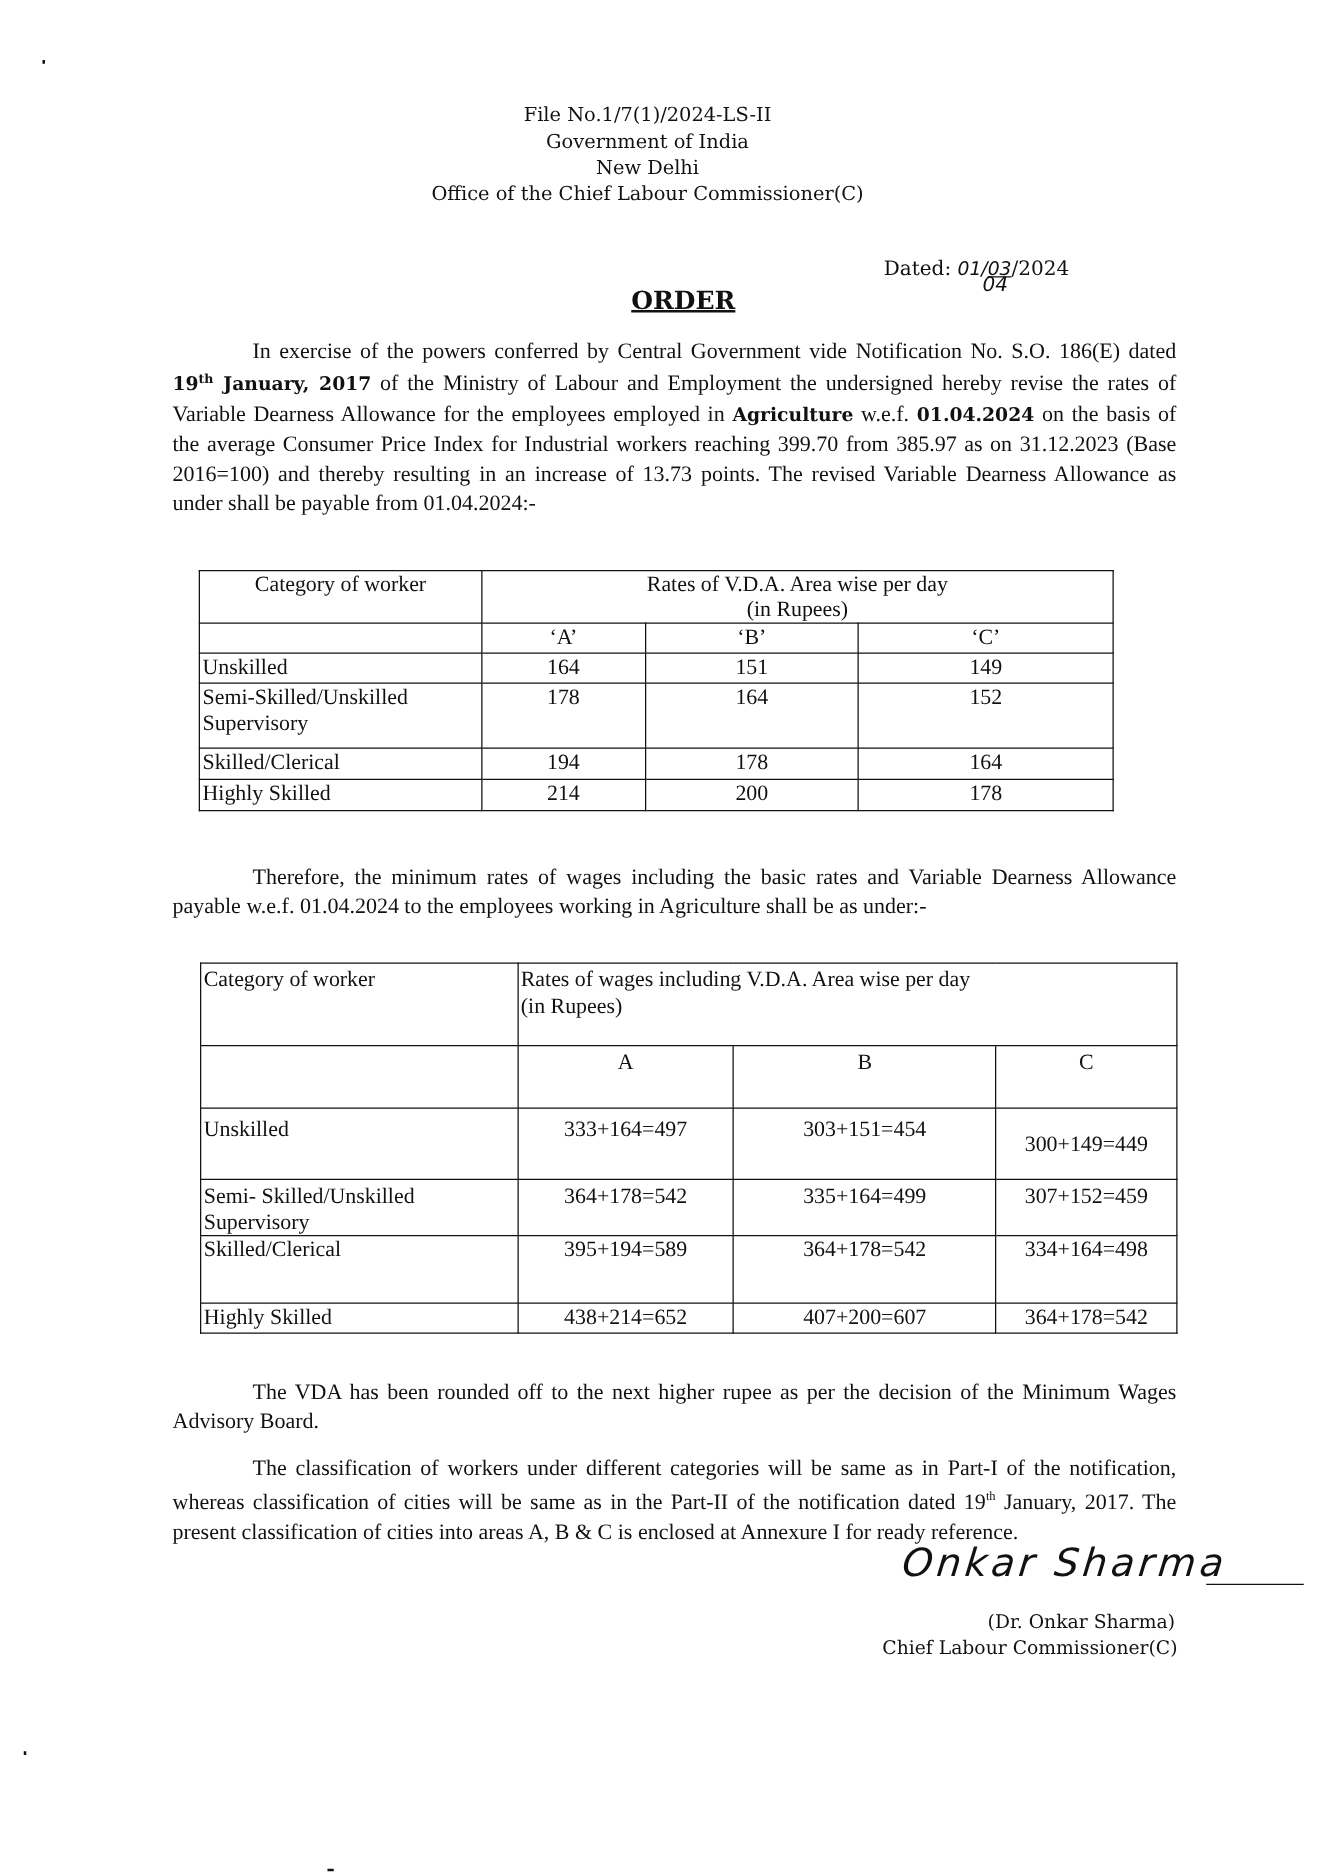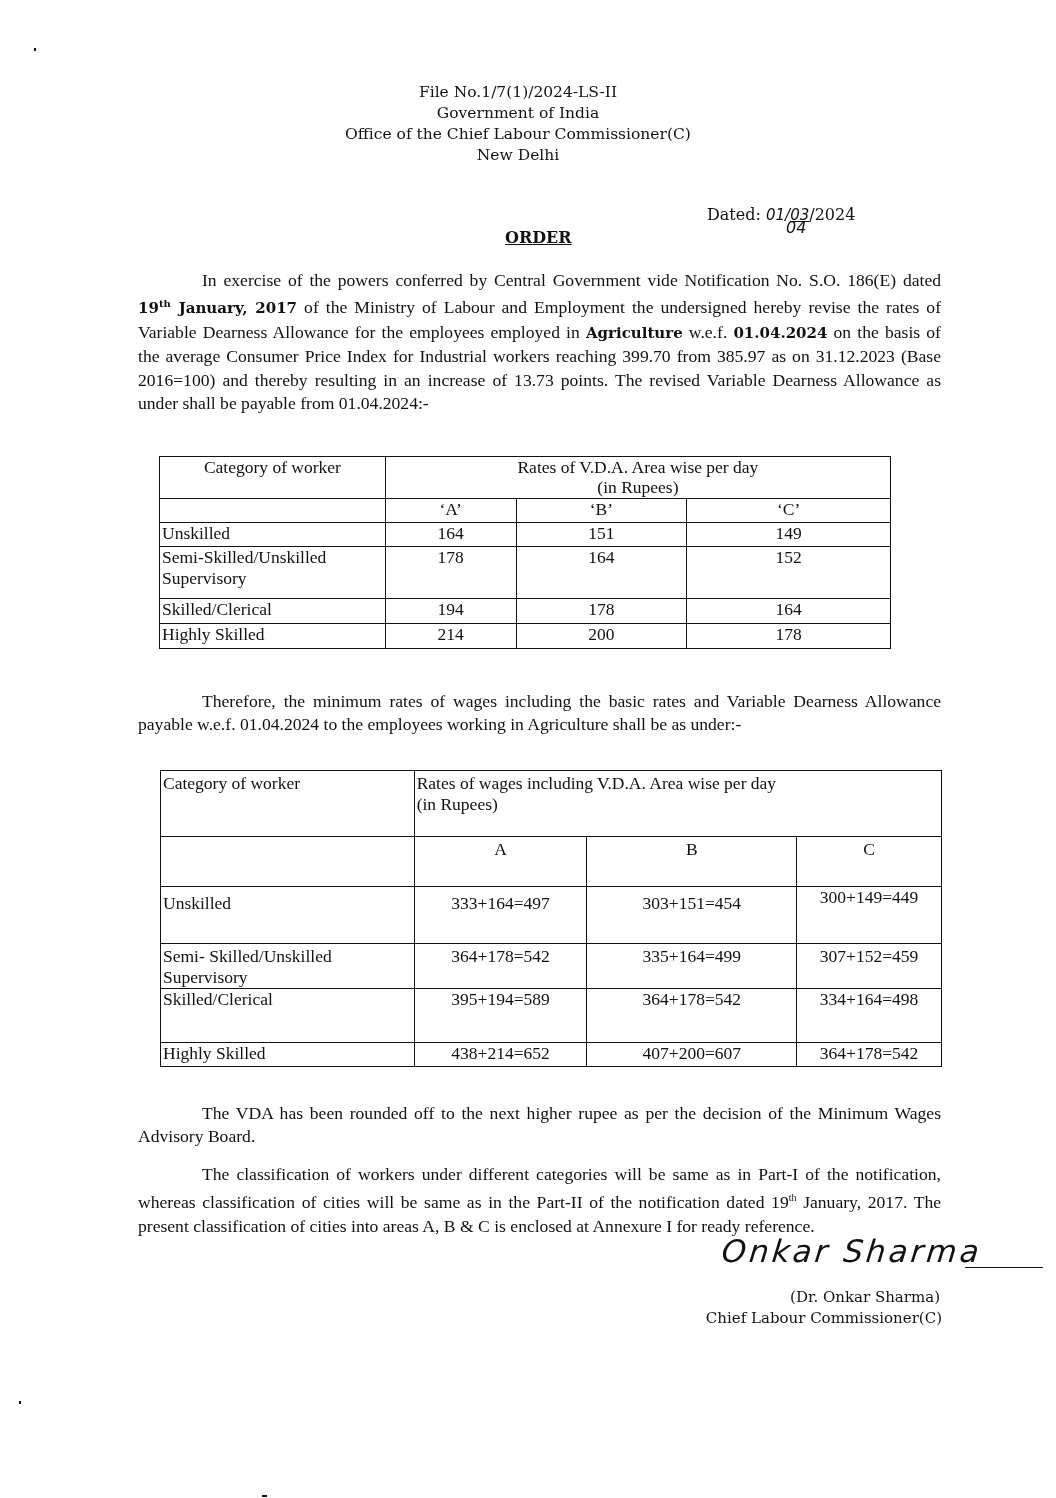--- a/index.html
+++ b/index.html
@@ -18,21 +18,21 @@
   }
   .dated .hand {
     font-family: "DejaVu Sans", sans-serif; font-style: italic; font-size: 15px;
     position: relative;
   }
   .dated .hand .strike { text-decoration: underline; }
   .dated .hand .sup {
     position: absolute; left: 20px; top: 12px; font-size: 16px;
   }
   .order {
-    left: 505px; top: 228px; font-weight: bold; font-size: 16px; text-decoration: underline;
+    left: 505px; top: 228px; font-weight: bold; font-size: 20px; text-decoration: underline;
     font-family: "DejaVu Serif", serif;
   }
   .para {
     left: 138px; width: 803px; font-family: "Liberation Serif", serif;
     font-size: 17.6px; line-height: 23.4px; text-align: justify;
   }
   .para .indent { display: inline-block; width: 64px; }
   .para b { font-family: "DejaVu Serif", serif; font-size: 15px; }
   table { border-collapse: collapse; font-family: "Liberation Serif", serif; font-size: 17.5px; }
   td { border: 1.6px solid #111; padding: 0 2px; vertical-align: top; }
@@ -55,22 +55,22 @@
 </head>
 <body>
 
 <div class="abs dot" style="left:34px;top:48px;"></div>
 <div class="abs dot" style="left:19px;top:1401px;"></div>
 <div class="abs" style="left:262px;top:1495px;width:5px;height:2px;background:#111;"></div>
 
 <div class="abs header">
   <div>File No.1/7(1)/2024-LS-II</div>
   <div>Government of India</div>
+  <div>New Delhi</div>
   <div>Office of the Chief Labour Commissioner(C)</div>
-  <div>New Delhi</div>
 </div>
 
 <div class="abs dated">
   <span>Dated:</span>
   <span class="hand">
     <span>01</span>/<span class="strike">03</span><span class="sup">04</span></span>/<span>2024</span>
 </div>
 
 <div class="abs order">ORDER</div>
 
@@ -144,21 +144,21 @@
   <tr style="height:50px">
     <td></td>
     <td class="c" style="padding-top:2px;">A</td>
     <td class="c" style="padding-top:2px;">B</td>
     <td class="c" style="padding-top:2px;">C</td>
   </tr>
   <tr style="height:57px">
     <td style="padding-top:6px;">Unskilled</td>
     <td class="c" style="padding-top:6px;text-align:center;">333+164=497</td>
     <td class="c" style="padding-top:6px;">303+151=454</td>
-    <td class="c" style="padding-top:0;">300+149=449</td>
+    <td class="c" style="padding-top:18px;">300+149=449</td>
   </tr>
   <tr style="height:44px">
     <td style="line-height:21px;padding-top:2px;">Semi-  Skilled/Unskilled Supervisory</td>
     <td class="c" style="padding-top:2px;">364+178=542</td>
     <td class="c" style="padding-top:2px;">335+164=499</td>
     <td class="c" style="padding-top:2px;">307+152=459</td>
   </tr>
   <tr style="height:54px">
     <td>Skilled/Clerical</td>
     <td class="c">395+194=589</td>

